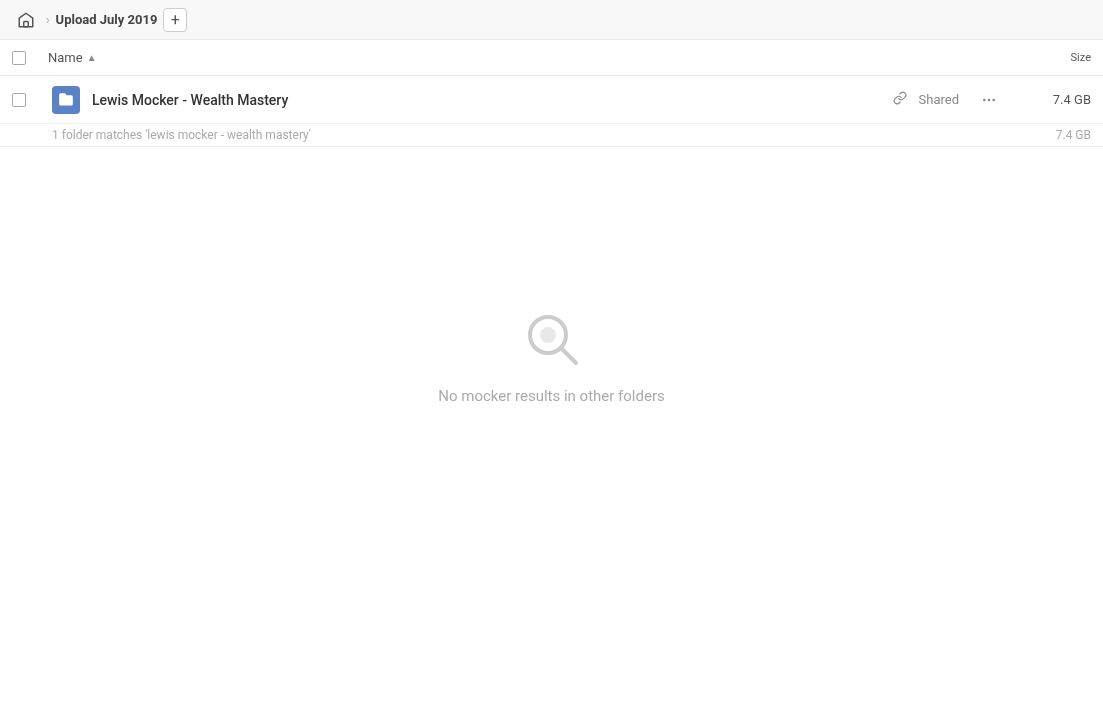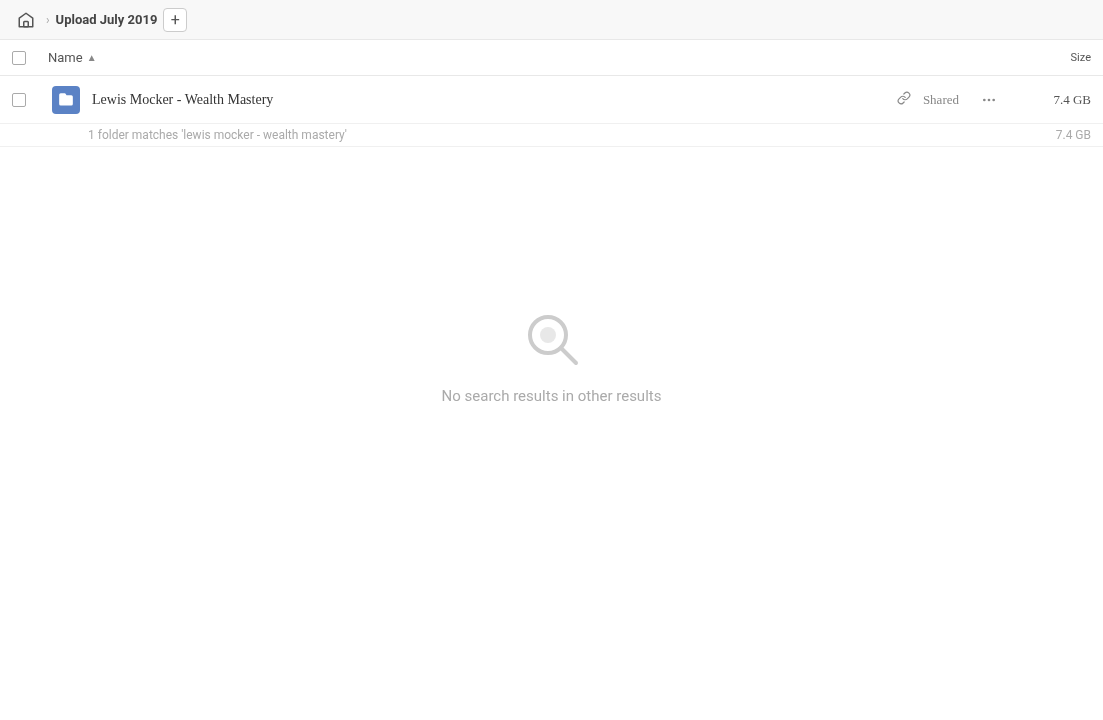--- a/index.html
+++ b/index.html
@@ -115,21 +115,20 @@
 
     
     .file-row {
       display: flex;
       align-items: center;
       padding: 0 12px;
       height: 48px;
       border-bottom: 1px solid #f0f0f0;
       background: #fff;
       cursor: pointer;
-      font-family: Liberation Serif, serif;
     }
 
     .file-row .checkbox-col {
       width: 36px;
     }
 
     .file-icon-wrap {
       width: 36px;
       display: flex;
       align-items: center;
@@ -187,21 +186,21 @@
       width: 80px;
       text-align: right;
       font-size: 13px;
       color: #555;
     }
 
     
     .match-count-row {
       display: flex;
       align-items: center;
-      padding: 4px 12px 4px 88px;
+      padding: 4px 12px 4px 52px;
       background: #fff;
       border-bottom: 1px solid #f0f0f0;
     }
 
     .match-count-text {
       flex: 1;
       font-size: 12px;
       color: #aaa;
     }
 
@@ -294,14 +293,14 @@
   <span class="match-count-text">1 folder matches 'lewis mocker - wealth mastery'</span>
   <span class="match-count-size">7.4 GB</span>
 </div>
 
 <div class="empty-state">
   <svg class="search-empty-icon" viewBox="0 0 64 64" fill="none">
     <circle cx="28" cy="28" r="18" stroke="#ccc" stroke-width="4"></circle>
     <line x1="41" y1="41" x2="56" y2="56" stroke="#ccc" stroke-width="4" stroke-linecap="round"></line>
     <circle cx="28" cy="28" r="8" fill="#e8e8e8"></circle>
   </svg>
-  <div class="empty-state-text">No search results in other results</div>
+  <div class="empty-state-text">No mocker results in other folders</div>
 </div>
 
 </body></html>

